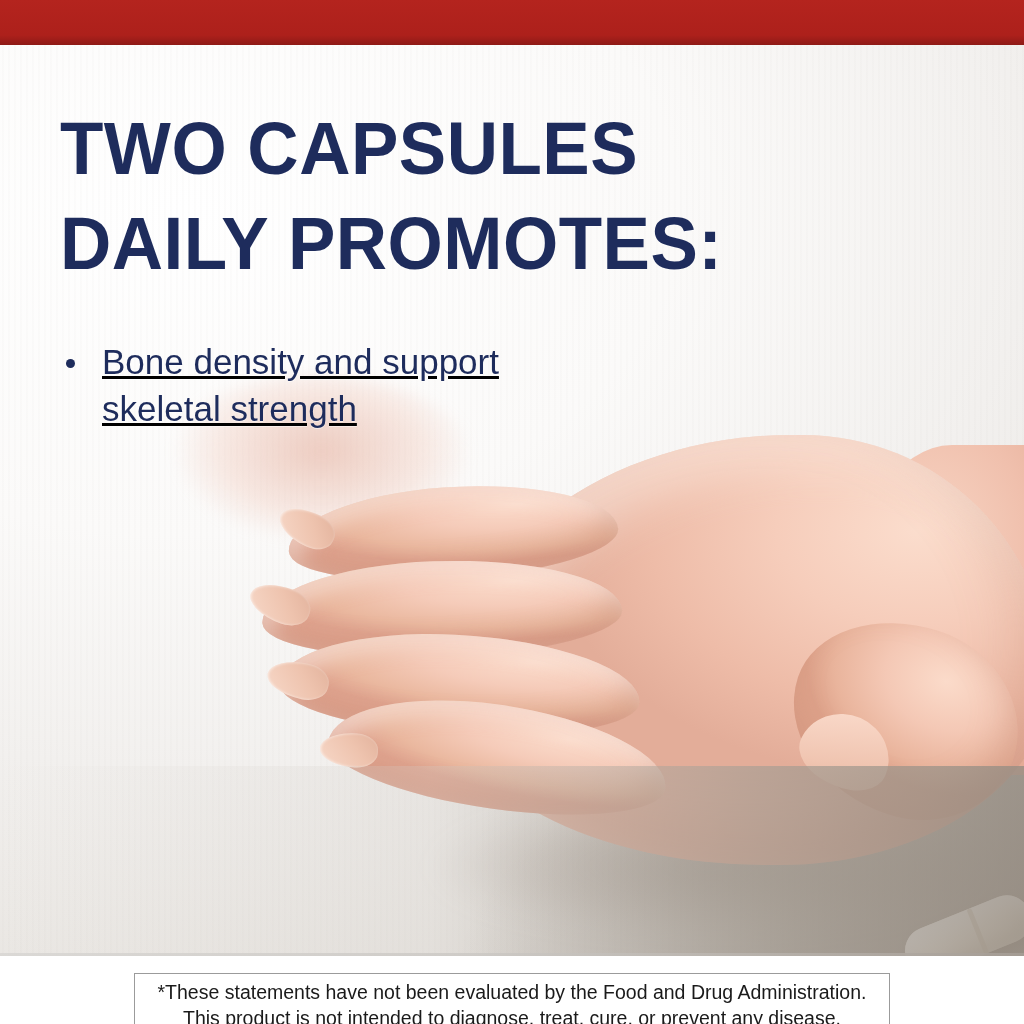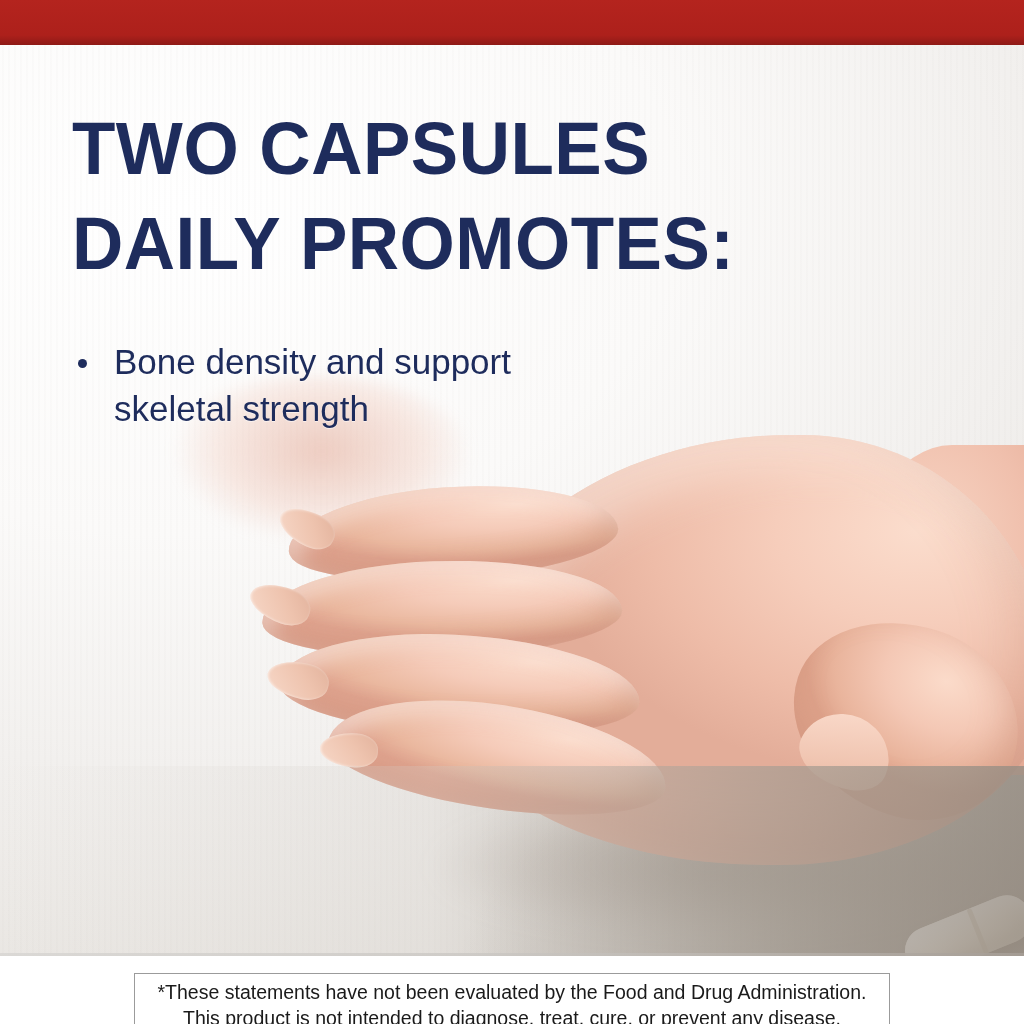--- a/index.html
+++ b/index.html
@@ -201,41 +201,42 @@
   #cap1 .seam { left: 74px; }
   #cap2 {
     left: 724px; top: 604px;
     width: 128px; height: 48px;
     transform: rotate(-34deg);
   }
 
   
   #copy {
     position: absolute;
-    left: 72px; top: 102px;
+    left: 60px; top: 102px;
     width: 740px;
   }
   #headline {
     margin: 0;
     color: #1e2c5c;
     font-family: "Liberation Sans", sans-serif;
     font-weight: 700;
     font-size: 74px;
     line-height: 1.28;
     letter-spacing: .5px;
     transform: scaleX(.96);
     transform-origin: left center;
     white-space: pre-line;
     text-shadow: 0 1px 0 rgba(255,255,255,.55);
   }
   #bullets {
     list-style: none;
     margin: 48px 0 0 0;
     padding: 0;
     width: 620px;
+    text-decoration: underline;
   }
   #bullets li {
     position: relative;
     color: #1e2c5c;
     font-size: 35px;
     line-height: 1.32;
     font-weight: 400;
     padding-left: 42px;
     margin-bottom: 30px;
     white-space: pre-line;

